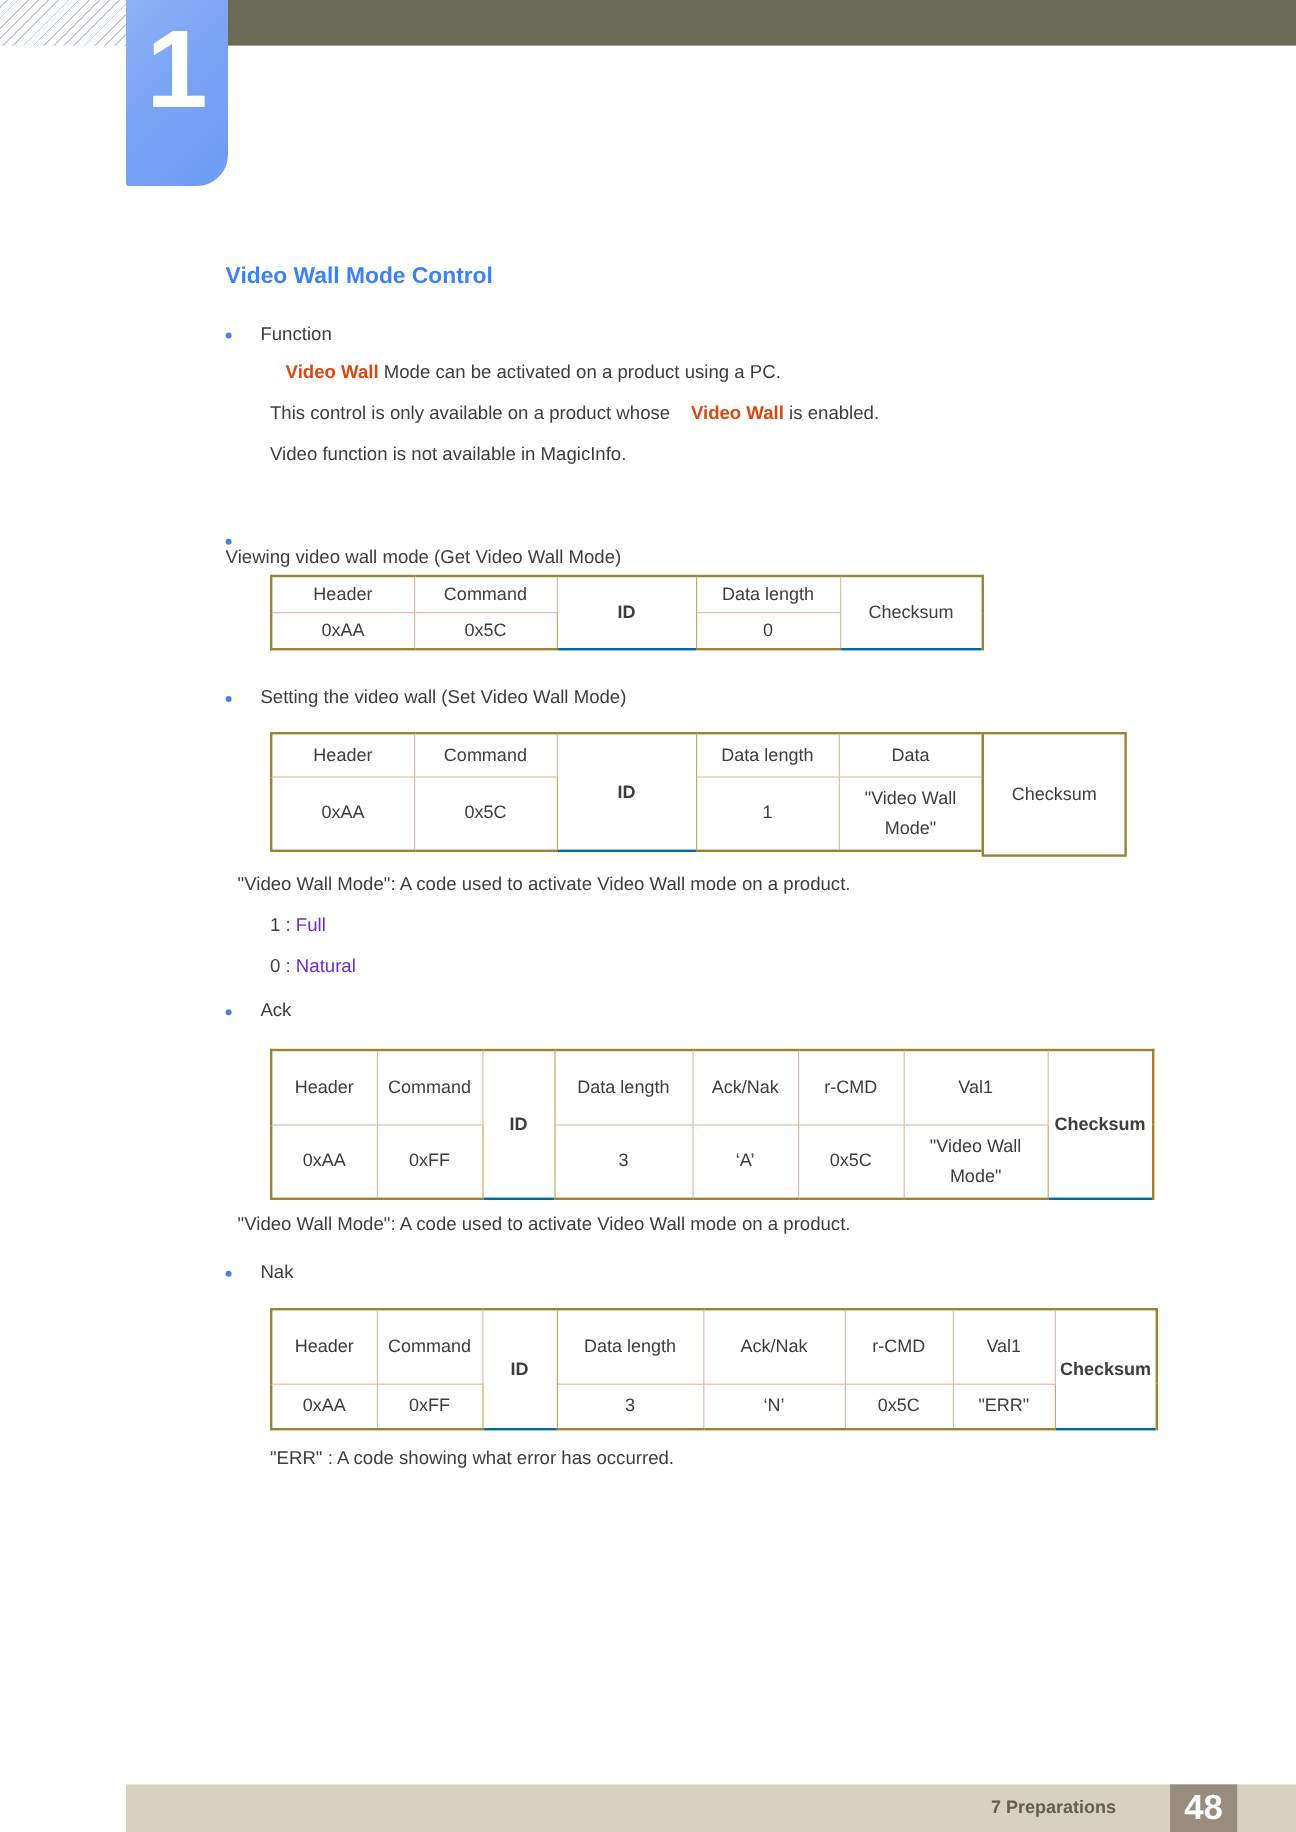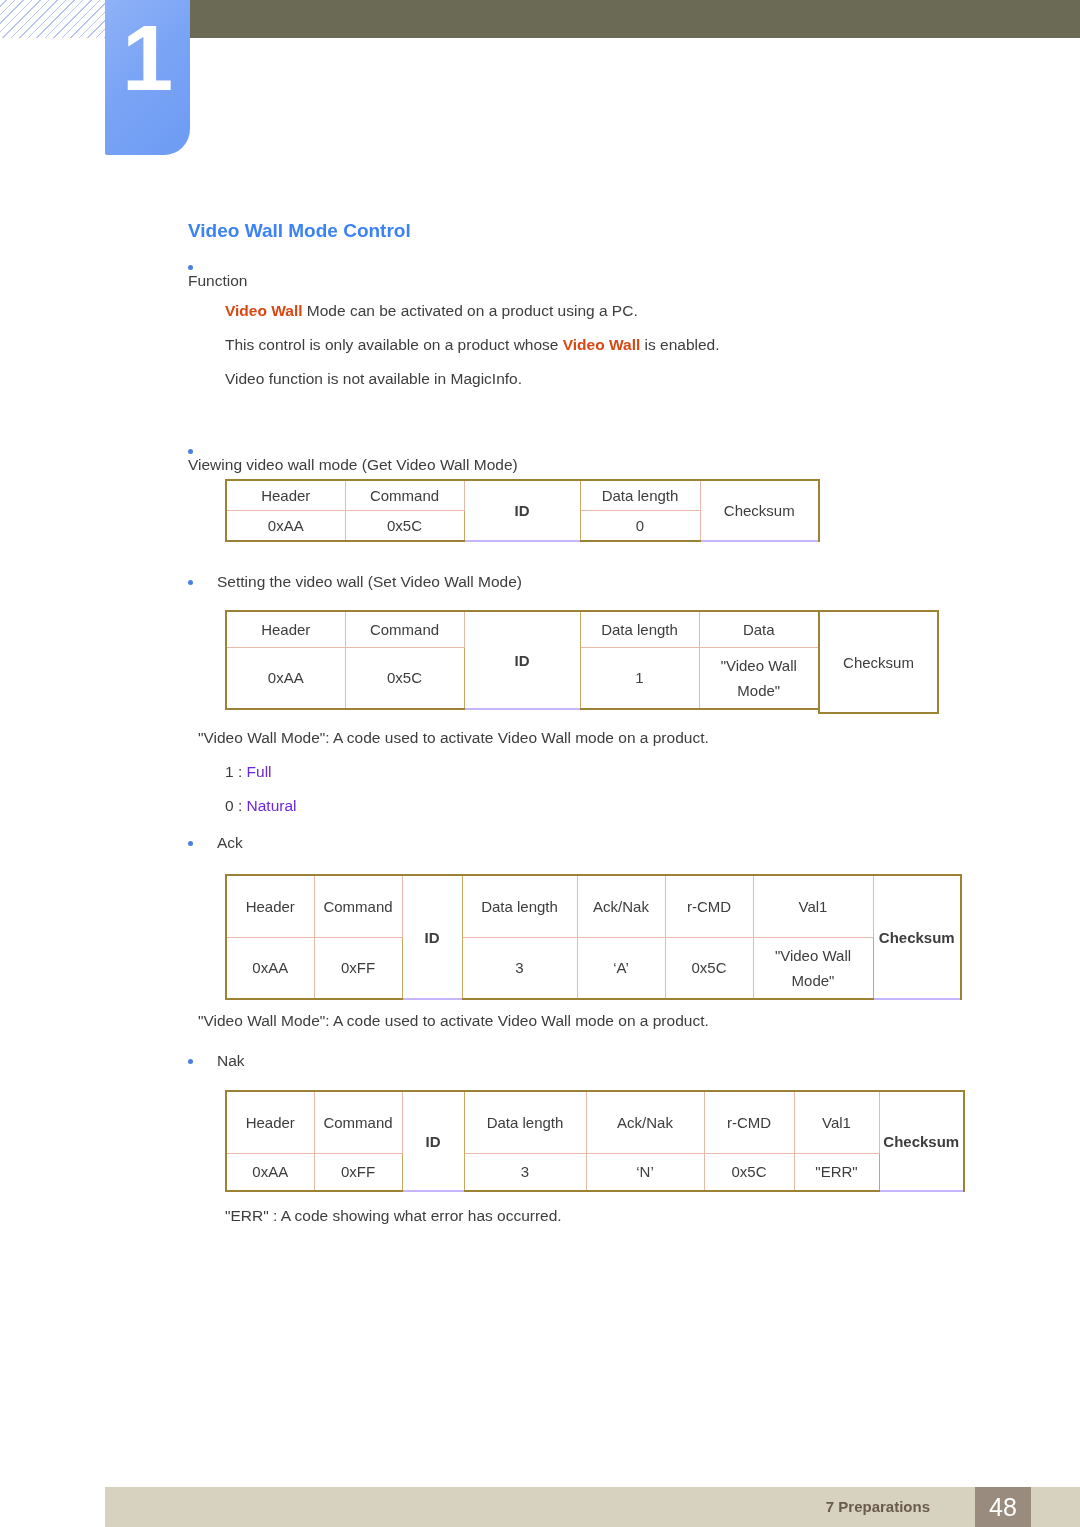--- a/index.html
+++ b/index.html
@@ -104,41 +104,41 @@
     white-space: nowrap;
   }
 
   .para {
     position: absolute;
     font-size: 15.5px;
     line-height: 22px;
     color: #3d3d3d;
     white-space: nowrap;
   }
-  .hl { color: #d94712; font-weight: bold; }
+  .hl { color: #d94712; font-weight: bold; margin-left: 13px; }
   .hl-plain { color: #6d28d9; font-weight: normal; }
 
   
   .pkt-table {
     position: absolute;
     border-collapse: collapse;
     table-layout: fixed;
     background: #ffffff;
   }
   .pkt-table td {
     border: 1px solid #e8b9a8;
     text-align: center;
     vertical-align: middle;
     font-size: 15px;
     line-height: 21px;
     color: #3d3d3d;
     padding: 4px 2px;
   }
   .pkt-table.outer {
-    border: 2px solid #c4b5fd;
+    border: 2px solid #0369a1;
   }
   .pkt-table.outer > tbody > tr > td.edge-l { border-left: 2px solid #9c8334; }
   .pkt-table.outer > tbody > tr > td.edge-r { border-right: 2px solid #9c8334; }
   .pkt-table.outer > tbody > tr.first > td { border-top: 2px solid #9c8334; }
   .pkt-table.outer > tbody > tr.last > td { border-bottom: 2px solid #9c8334; }
   td.vsep-gold { border-left-color: #caa85f; border-right-color: #caa85f; font-weight: bold; }
 
   
   .checksum-box {
     position: absolute;
@@ -173,41 +173,41 @@
     left: 870px;
     top: 0;
     width: 56px;
     height: 40px;
     background: #998b7d;
     display: flex;
     align-items: center;
     justify-content: center;
   }
   .footer-pagenum {
-    font-size: 25px;
-    font-weight: normal;
+    font-size: 29px;
+    font-weight: bold;
     color: #ffffff;
   }
 </style>
 </head>
 <body>
 
 <div id="page-header">
   <div class="hatch-block"></div>
   <div class="olive-bar"></div>
   <div class="chapter-badge">
     <div class="chapter-number">1</div>
   </div>
 </div>
 
 <div id="content">
 
   <div class="section-title">Video Wall Mode Control</div>
 
-  <div class="bullet-row" style="left:188px; top:256px;flex-direction:column;">
+  <div class="bullet-row" style="left:188px; top:268px;">
     <span class="bullet-dot"></span>
     <span class="bullet-text">Function</span>
   </div>
 
   <div class="para" style="left:225px; top:300px;">
     <span class="hl">Video Wall</span><span> Mode can be activated on a product using a PC.</span>
   </div>
 
   <div class="para" style="left:225px; top:334px;">
     <span>This control is only available on a product whose </span><span class="hl">Video Wall</span><span> is enabled.</span>

